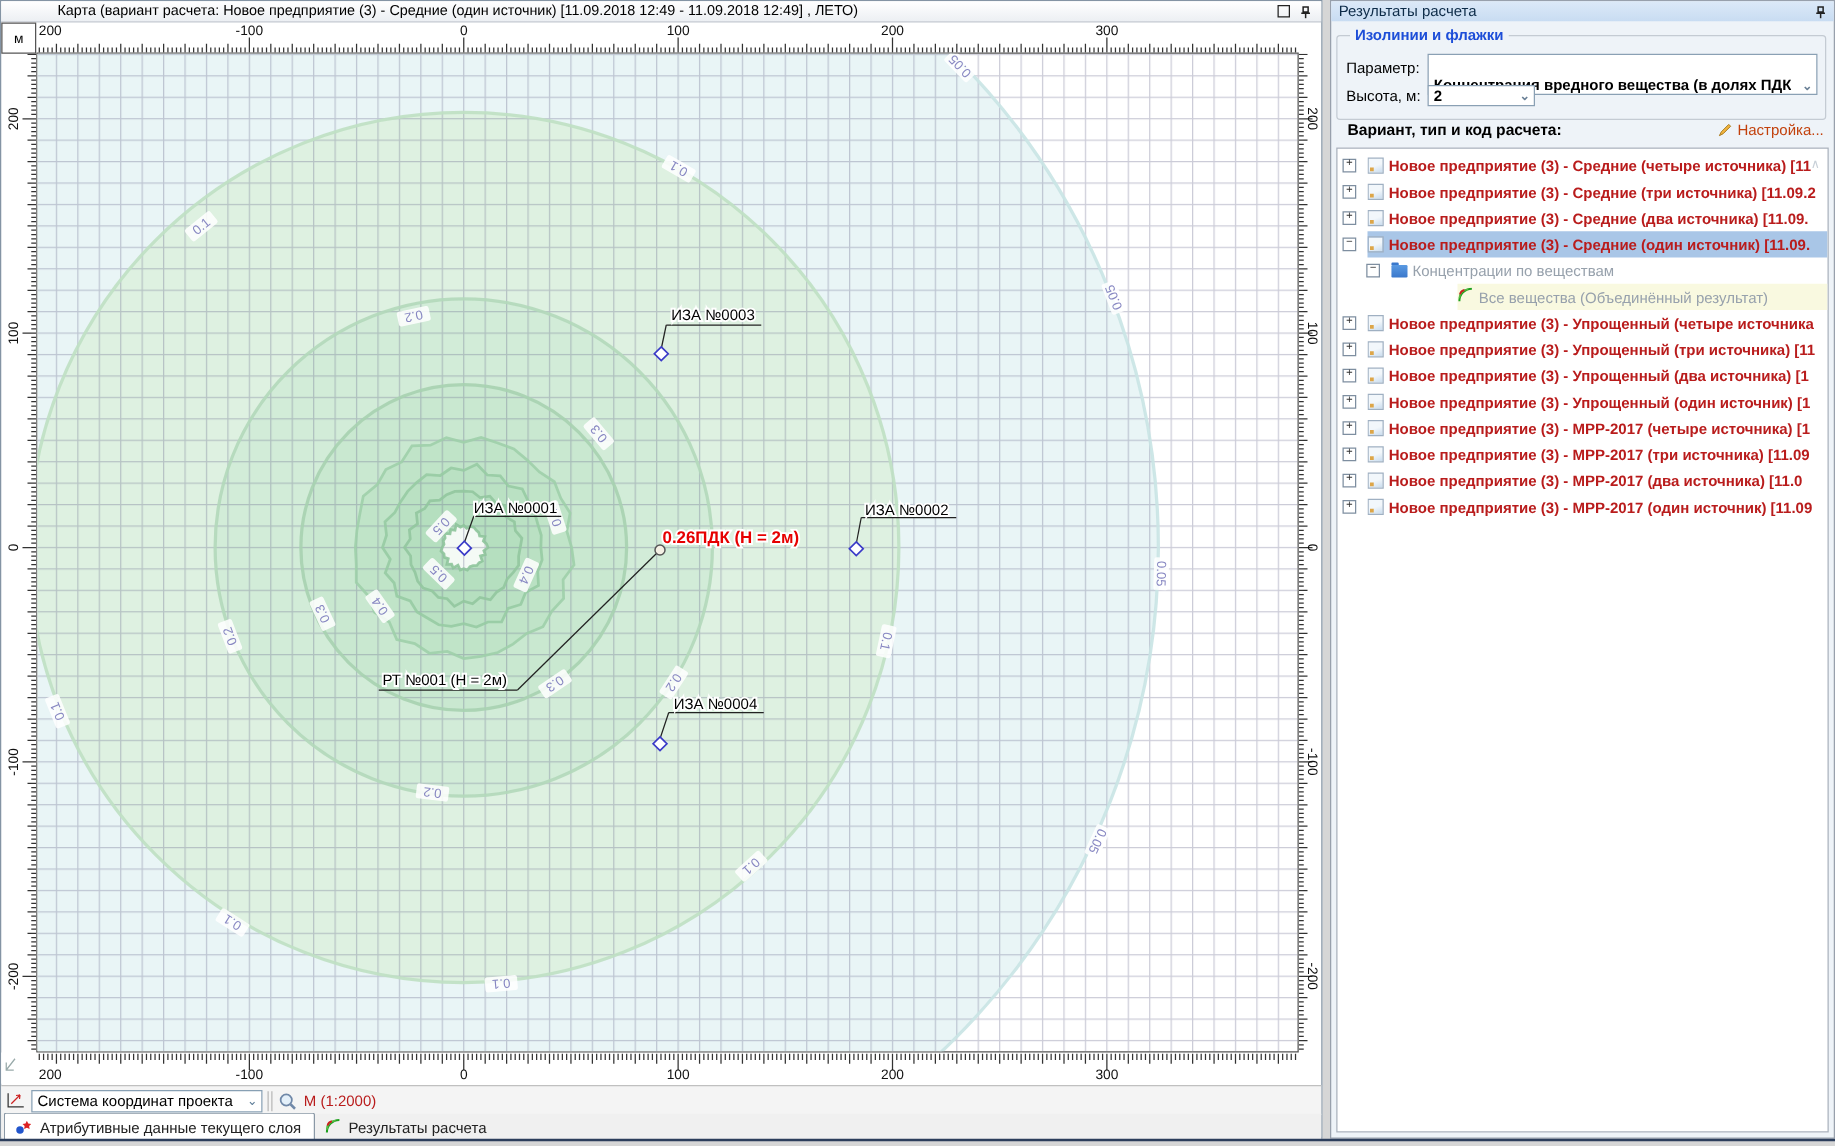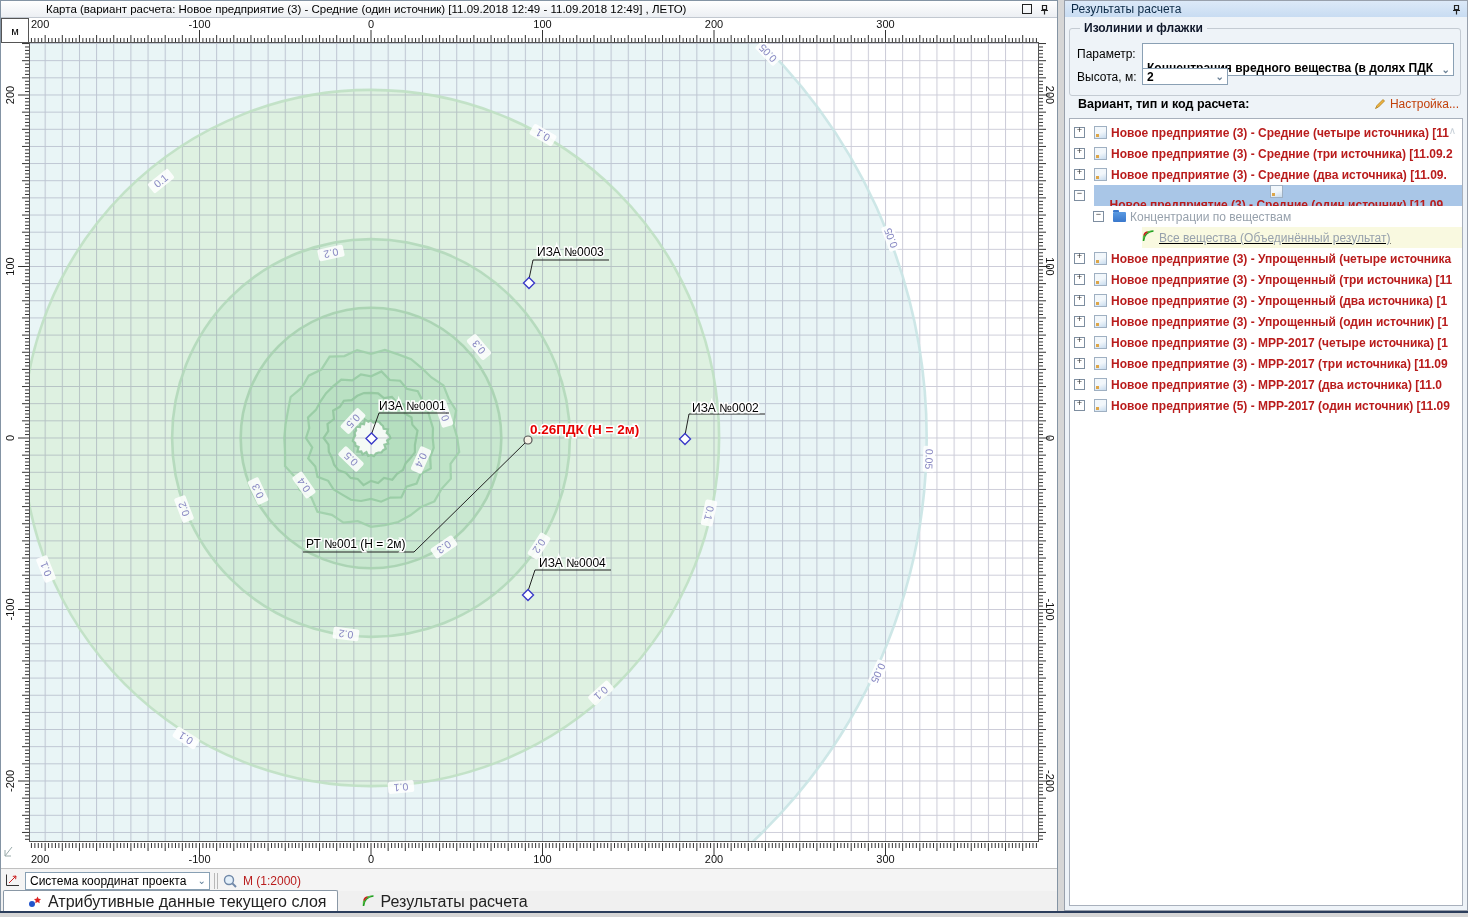--- a/index.html
+++ b/index.html
@@ -17,39 +17,39 @@
   .rright{position:absolute;left:1038px;top:42px;width:20px;height:799px;}
   .canvas{position:absolute;left:28px;top:41px;width:1010px;height:800px;box-sizing:border-box;border:1px solid #555;background:#ffffff;}
   .canvas svg{position:absolute;left:0;top:0;}
   .statusbar{position:absolute;left:0;top:867px;right:0;height:23px;background:#f4f4f4;border-top:1px solid #c0c0c0;display:flex;align-items:center;font-size:12px;}
   .coordicon{margin:0 4px 0 3px;}
   .combo{width:185px;height:18px;background:#fff;border:1px solid #88a0b4;display:flex;align-items:center;font-size:12px;padding-left:4px;box-sizing:border-box;}
   .combo .chev{margin-left:auto;color:#5a7a96;font-size:10px;padding-right:3px;}
   .sep{width:2px;height:16px;border-left:1px solid #b8b8b8;border-right:1px solid #b8b8b8;margin:0 4px;}
   .scalelabel{margin-left:4px;color:#b91c1c;}
   .tabs{position:absolute;left:0;top:890px;right:0;height:21px;background:#f0f0f0;display:flex;align-items:flex-end;}
-  .tab{height:21px;display:flex;align-items:center;font-size:16px;padding:0 10px 0 24px;gap:6px;color:#222;}
+  .tab{height:21px;display:flex;align-items:center;font-size:12px;padding:0 10px 0 8px;gap:6px;color:#222;}
   .tab.active{background:#fff;border:1px solid #8a98a6;border-bottom:none;border-radius:2px 2px 0 0;margin-left:2px;}
   .bottomline{position:absolute;left:0;top:911px;width:1468px;height:2px;background:#2c3e5c;}
   
   .panel{position:absolute;left:1064px;top:0;width:404px;height:911px;background:#eef3f8;border:1px solid #98a0ac;box-sizing:border-box;}
   .phead{position:absolute;left:0;top:0;right:0;height:16px;background:linear-gradient(#dce9f8,#c8dcf2);display:flex;align-items:center;font-size:12px;color:#0d2b48;padding:0 6px;box-sizing:border-box;}
   .phead .t{flex:1;}
   .group{position:absolute;left:4px;top:27px;width:390px;height:66px;border:1px solid #c4cbd3;border-radius:3px;}
-  .grouplegend{position:absolute;left:10px;top:-8px;background:#eef3f8;padding:0 4px;font-size:12px;font-weight:bold;color:#0f172a;}
+  .grouplegend{position:absolute;left:10px;top:-8px;background:#eef3f8;padding:0 4px;font-size:12px;font-weight:bold;color:#1d4ed8;}
   .plabel{position:absolute;font-size:12px;color:#000;}
   .pcombo{position:absolute;background:#fff;border:1px solid #8aa0b4;box-sizing:border-box;display:flex;align-items:center;font-size:12px;font-weight:bold;padding-left:4px;overflow:hidden;}
   .pcombo .chev{margin-left:auto;color:#6a8096;font-size:10px;padding-right:3px;flex:none;}
   .pcombo .v{white-space:nowrap;overflow:hidden;}
   .varlabel{position:absolute;left:13px;top:96px;font-size:12.5px;font-weight:bold;color:#000;}
   .settings{position:absolute;right:8px;top:96px;font-size:12px;color:#c2410c;display:flex;align-items:center;gap:4px;}
   .tree{position:absolute;left:4px;top:117px;width:394px;height:788px;background:#fff;border:1px solid #a8b0bc;box-sizing:border-box;overflow:hidden;padding-top:3px;}
   .trow{height:21px;display:flex;align-items:center;white-space:nowrap;font-size:12px;}
   .trow .hl{display:flex;align-items:center;flex:1;height:100%;overflow:hidden;}
-  .trow.sel .hl{background:#a9c6e7;flex-direction:column;}
+  .trow.sel .hl{background:#a9c6e7;}
   .trow.yel .hl{background:#f9f9e0;}
   .exp{width:9px;height:9px;border:1px solid #7e8ea0;background:#fff;font-size:9px;line-height:7px;text-align:center;color:#333;flex:none;margin-right:9px;font-family:"Liberation Mono",monospace;}
   .icon{flex:none;margin-right:4px;}
   .icon-variant{width:13px;height:13px;background:linear-gradient(160deg,#f2f7fb 50%,#c9dcee);border:1px solid #9fb0c2;box-sizing:border-box;position:relative;}
   .icon-variant::after{content:"";position:absolute;left:1px;bottom:1px;width:3px;height:3px;background:#dda649;}
   .icon-folder{width:13px;height:10px;background:linear-gradient(#5a9ae2,#3a78cc);border-radius:1px;position:relative;}
   .icon-folder::before{content:"";position:absolute;left:0;top:-2px;width:6px;height:2px;background:#3a78cc;border-radius:1px 1px 0 0;}
   .t-bold{color:#b91c1c;font-weight:bold;}
   .t-gray{color:#97a1ac;}
   .t-substance{color:#953c2e;font-weight:bold;}
@@ -1402,21 +1402,21 @@
           <span class="t-bold">Новое предприятие (3) - Средние (один источник) [11.09.</span>
         </span>
       </div>
       <div class="trow" style="padding-left: 23px;">
         <span class="exp">−</span>
         <span class="hl">
           <span class="icon icon-folder"></span>
           <span class="t-gray">Концентрации по веществам</span>
         </span>
       </div>
-      <div class="trow yel" style="padding-left: 72px; text-decoration: underline;">
+      <div class="trow yel" style="padding-left: 96px;">
         <span class="hl">
           <span class="icon"><svg width="13" height="13">
               <path d="M11.5 1 A 10 10 0 0 0 1.5 11" fill="none" stroke="#1fa01f" stroke-width="1.6"></path>
               <path d="M8.5 1.5 A 7 7 0 0 0 1.5 8.5" fill="none" stroke="#55bb44" stroke-width="1.5"></path>
               <path d="M5.5 2 A 4.5 4.5 0 0 0 2 5.5" fill="none" stroke="#cc2222" stroke-width="1.5"></path>
             </svg></span>
           <span class="t-gray">Все вещества (Объединённый результат)</span>
         </span>
       </div>
       <div class="trow" style="padding-left: 4px;">
@@ -1465,18 +1465,18 @@
         <span class="exp">+</span>
         <span class="hl">
           <span class="icon icon-variant"></span>
           <span class="t-bold">Новое предприятие (3) -  МРР-2017 (два источника) [11.0</span>
         </span>
       </div>
       <div class="trow" style="padding-left: 4px;">
         <span class="exp">+</span>
         <span class="hl">
           <span class="icon icon-variant"></span>
-          <span class="t-bold">Новое предприятие (5) - МРР-2017 (один источник) [11.09</span>
+          <span class="t-bold">Новое предприятие (3) - МРР-2017 (один источник) [11.09</span>
         </span>
       </div>
     </div>
 </div>
 <div class="bottomline"></div>
 
 </body></html>

